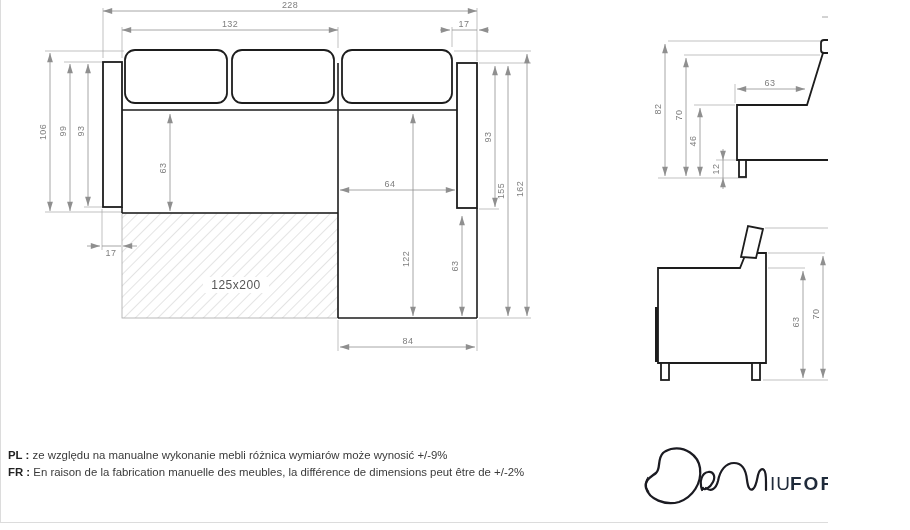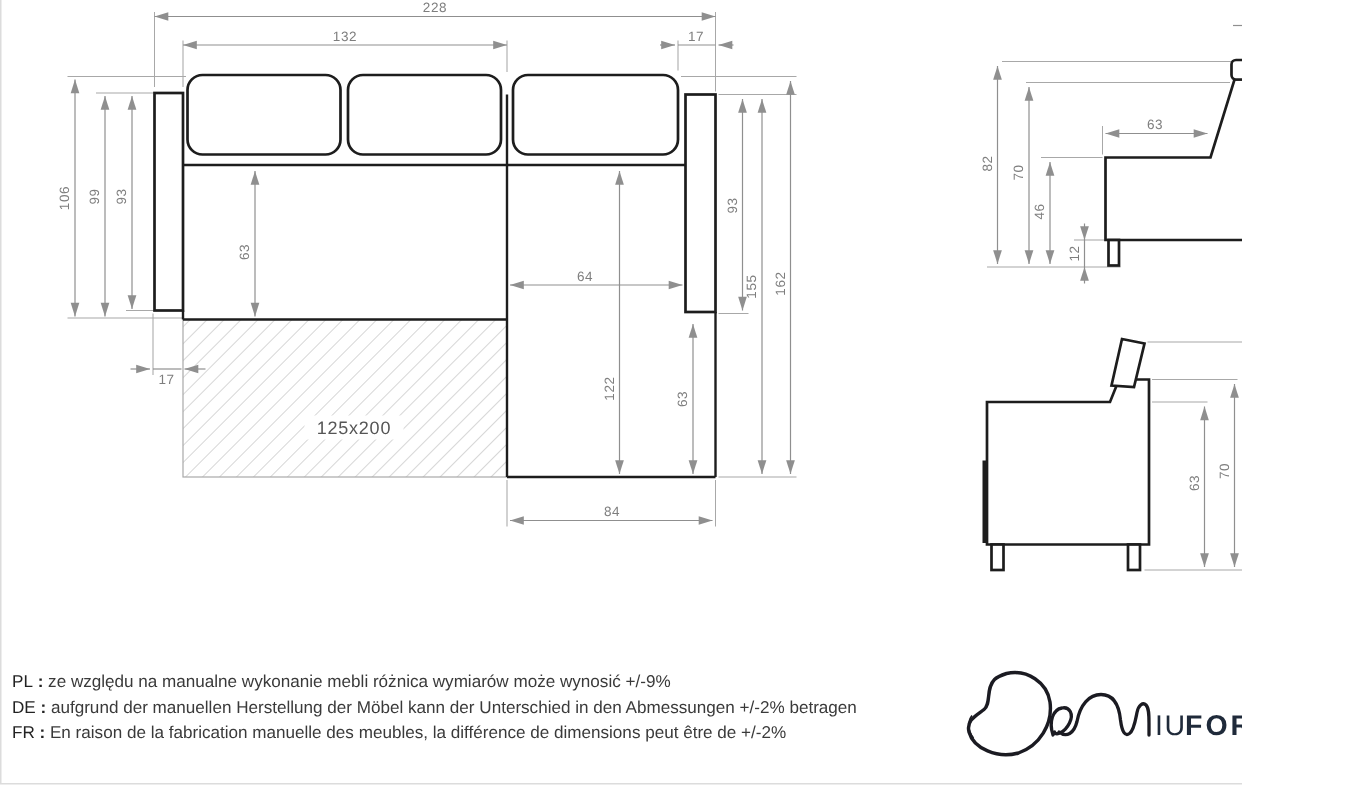--- a/index.html
+++ b/index.html
@@ -14,21 +14,21 @@
   .ofill{fill:#1d1d1d;stroke:none;}
   .x{stroke:#a8a8a8;stroke-width:0.7;fill:none;}
   .d{stroke:#8f8f8f;stroke-width:0.8;fill:none;marker-start:url(#arr);marker-end:url(#arr);}
   .ds{stroke:#8f8f8f;stroke-width:0.8;fill:none;marker-end:url(#arr);}
   .dp{stroke:#8f8f8f;stroke-width:0.8;fill:none;}
   .dl{font-size:9px;fill:#7e7e7e;letter-spacing:0.4px;}
   .bedl{font-size:12px;fill:#565656;letter-spacing:0.5px;}
   .hatch-border{stroke:#a8a8a8;stroke-width:0.8;}
   #disclaimer{position:absolute;left:8px;top:447px;font-size:11.4px;line-height:17px;
               color:#3a3a3a;white-space:nowrap;}
-  #disclaimer .lang{font-weight:normal;color:#222;text-align:center;}
+  #disclaimer .lang{font-weight:bold;color:#222;text-align:center;}
   #disclaimer .sep{font-weight:bold;color:#222;}
   #logo-svg{left:630px;top:440px;}
   .logo-stroke{stroke:#1b1b22;fill:none;}
   .logo-text{fill:#1f2a3a;}
 </style>
 </head>
 <body>
 
 <div id="page">
 
@@ -165,21 +165,20 @@
       <rect class="o2" x="752" y="363" width="8" height="17"></rect>
 
       <text class="dl" transform="rotate(-90 799 322)" x="799" y="322" text-anchor="middle">63</text>
       <text class="dl" transform="rotate(-90 819 314)" x="819" y="314" text-anchor="middle">70</text>
       <text class="dl" transform="rotate(-90 839 316)" x="839" y="316" text-anchor="middle">95</text>
     </g>
   </svg>
 
   <div id="disclaimer">
     <div><span class="lang">PL</span><span class="sep"> : </span><span>ze względu na manualne wykonanie mebli różnica wymiarów może wynosić +/-9%</span></div>
-    <div><span class="lang">DE</span><span class="sep"> : </span><span>aufgrund der manuellen Herstellung der Möbel kann der Unterschied in den Abmessungen +/-2% betragen</span></div>
     <div><span class="lang">FR</span><span class="sep"> : </span><span>En raison de la fabrication manuelle des meubles, la différence de dimensions peut être de +/-2%</span></div>
   </div>
 
   <svg id="logo-svg" width="280" height="80" viewBox="630 440 280 80">
     <path class="logo-stroke" stroke-width="2.3" d="M671,449 C685,446 698,455 700,468 C702,483 693,497 679,502 C665,506 649,499 646,488 C644,480 651,477 656,473 C661,469 657,459 663,453 C665,451 668,450 671,449 Z"></path>
     <path class="logo-stroke" stroke-width="1.1" d="M649,492 C645,487 645,481 648,477"></path>
     <path class="logo-stroke" stroke-width="2.2" stroke-linecap="round" d="M702,490 C699,481 702,473 708,472 C713,471 716,476 713,482 C710,488 704,491 703,488 M706,488 C711,492 716,489 718,481 C720,470 726,463 734,463 C742,463 746,470 747,480 C748,488 750,491 753,489 C756,487 757,480 758,475 C759,470 762,468 764,470 C766,472 766,477 766,482 L766,490"></path>
     <text class="logo-text" x="770" y="490" font-size="19" letter-spacing="1" font-weight="400">IU</text>
     <text class="logo-text" x="790" y="490" font-size="19" letter-spacing="2" font-weight="bold">FORM</text>
     <text class="logo-text" x="884" y="477" font-size="11">®</text>

